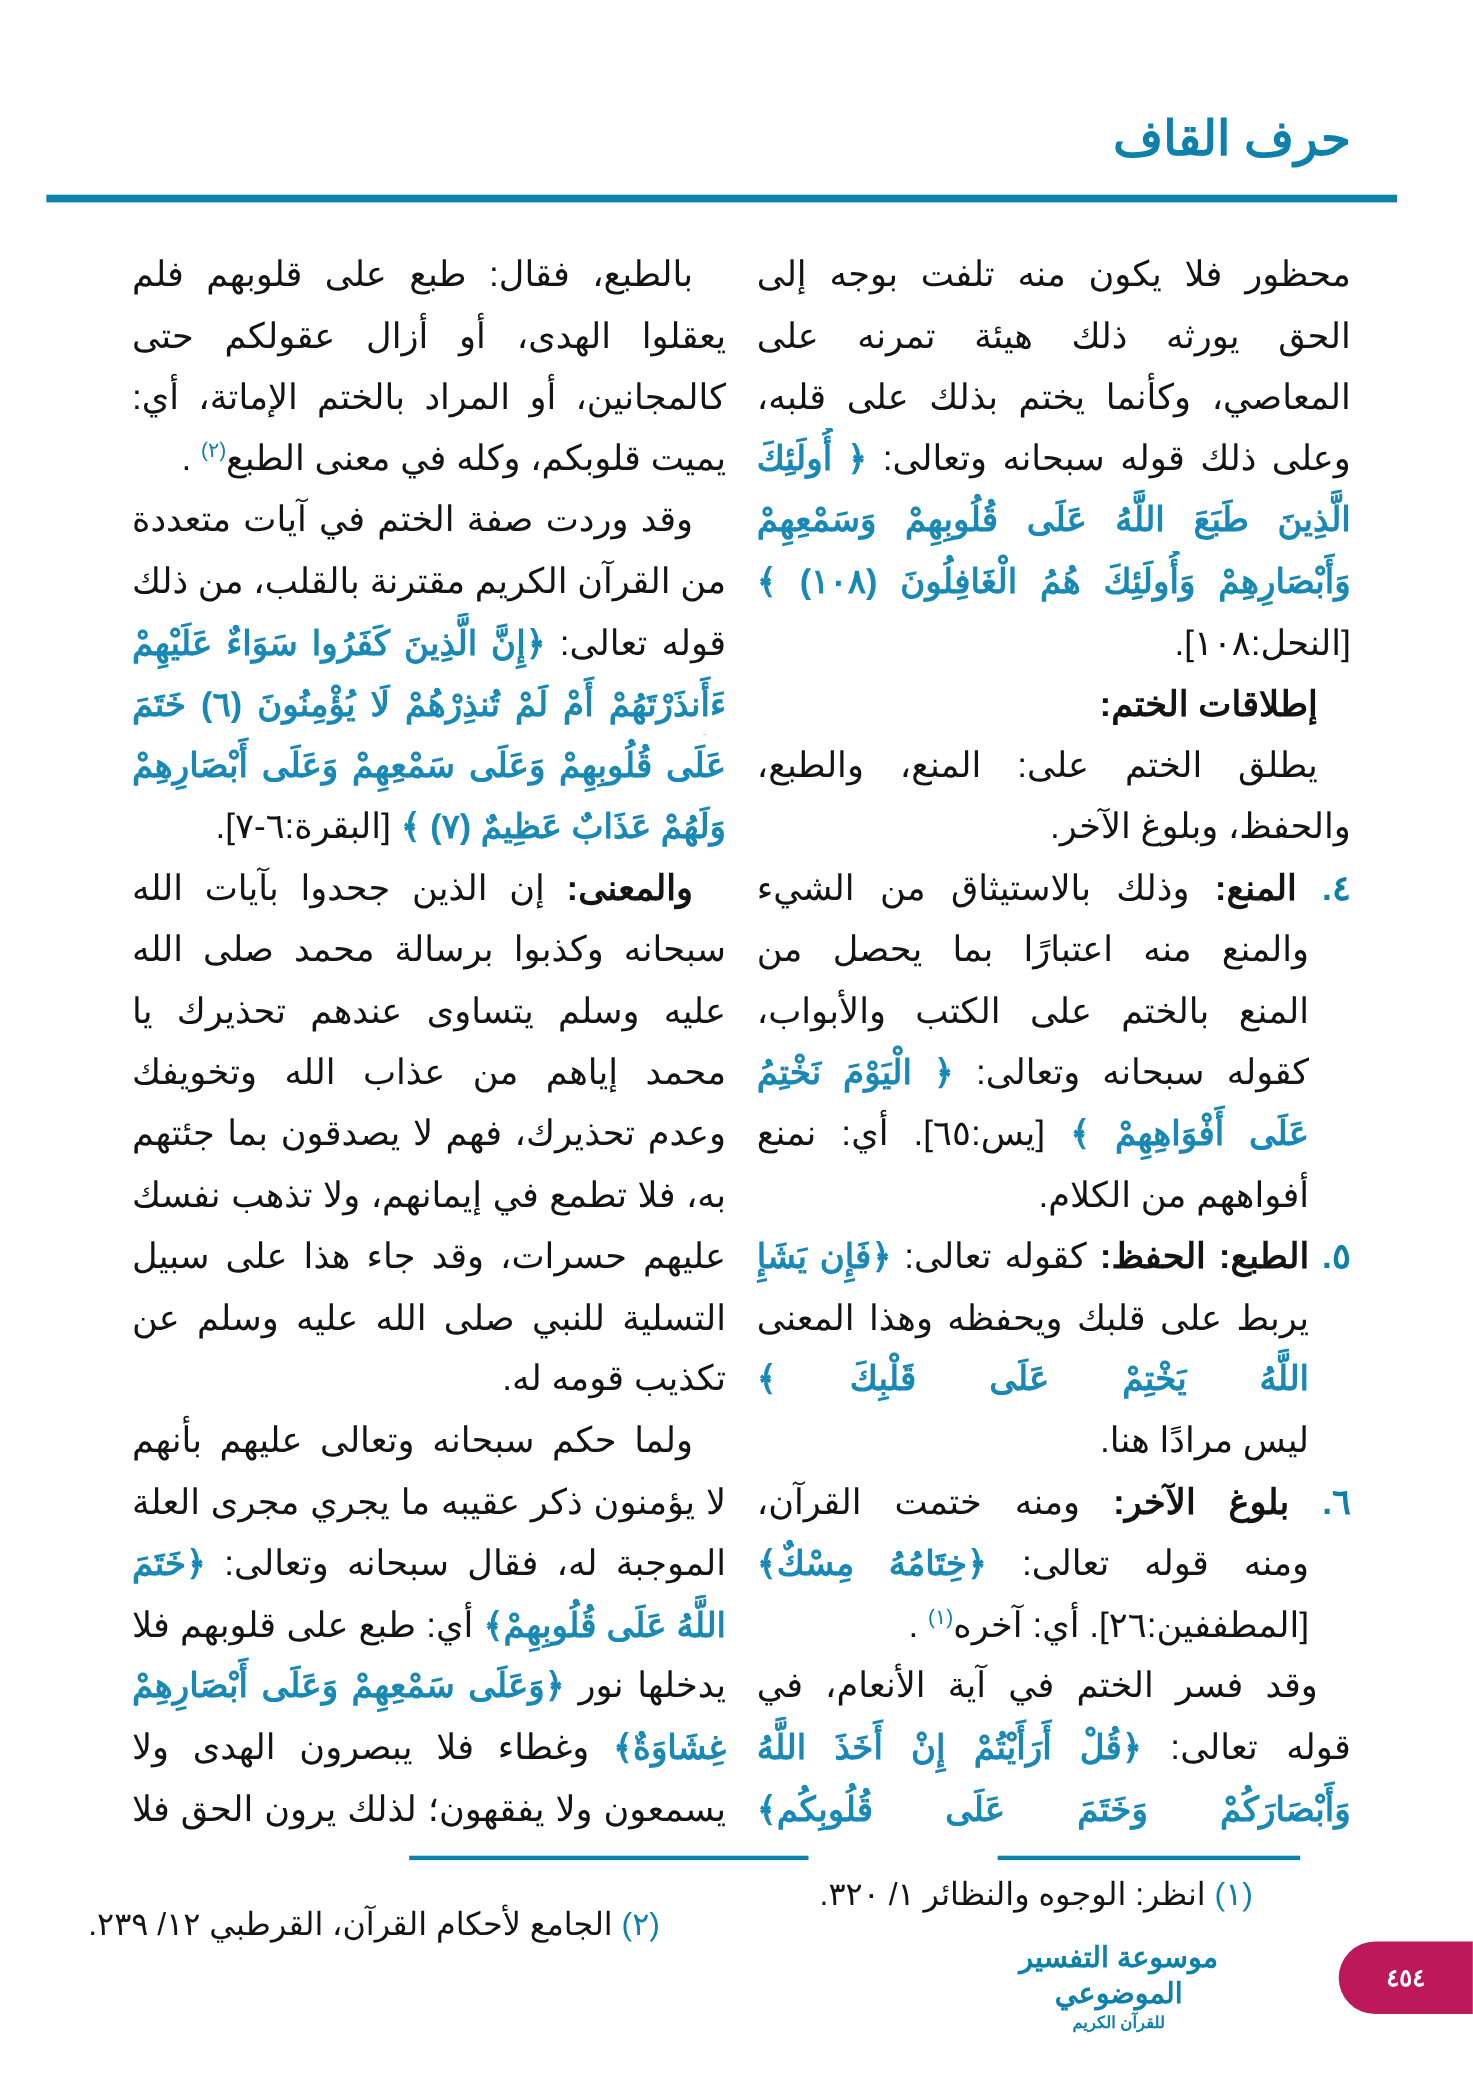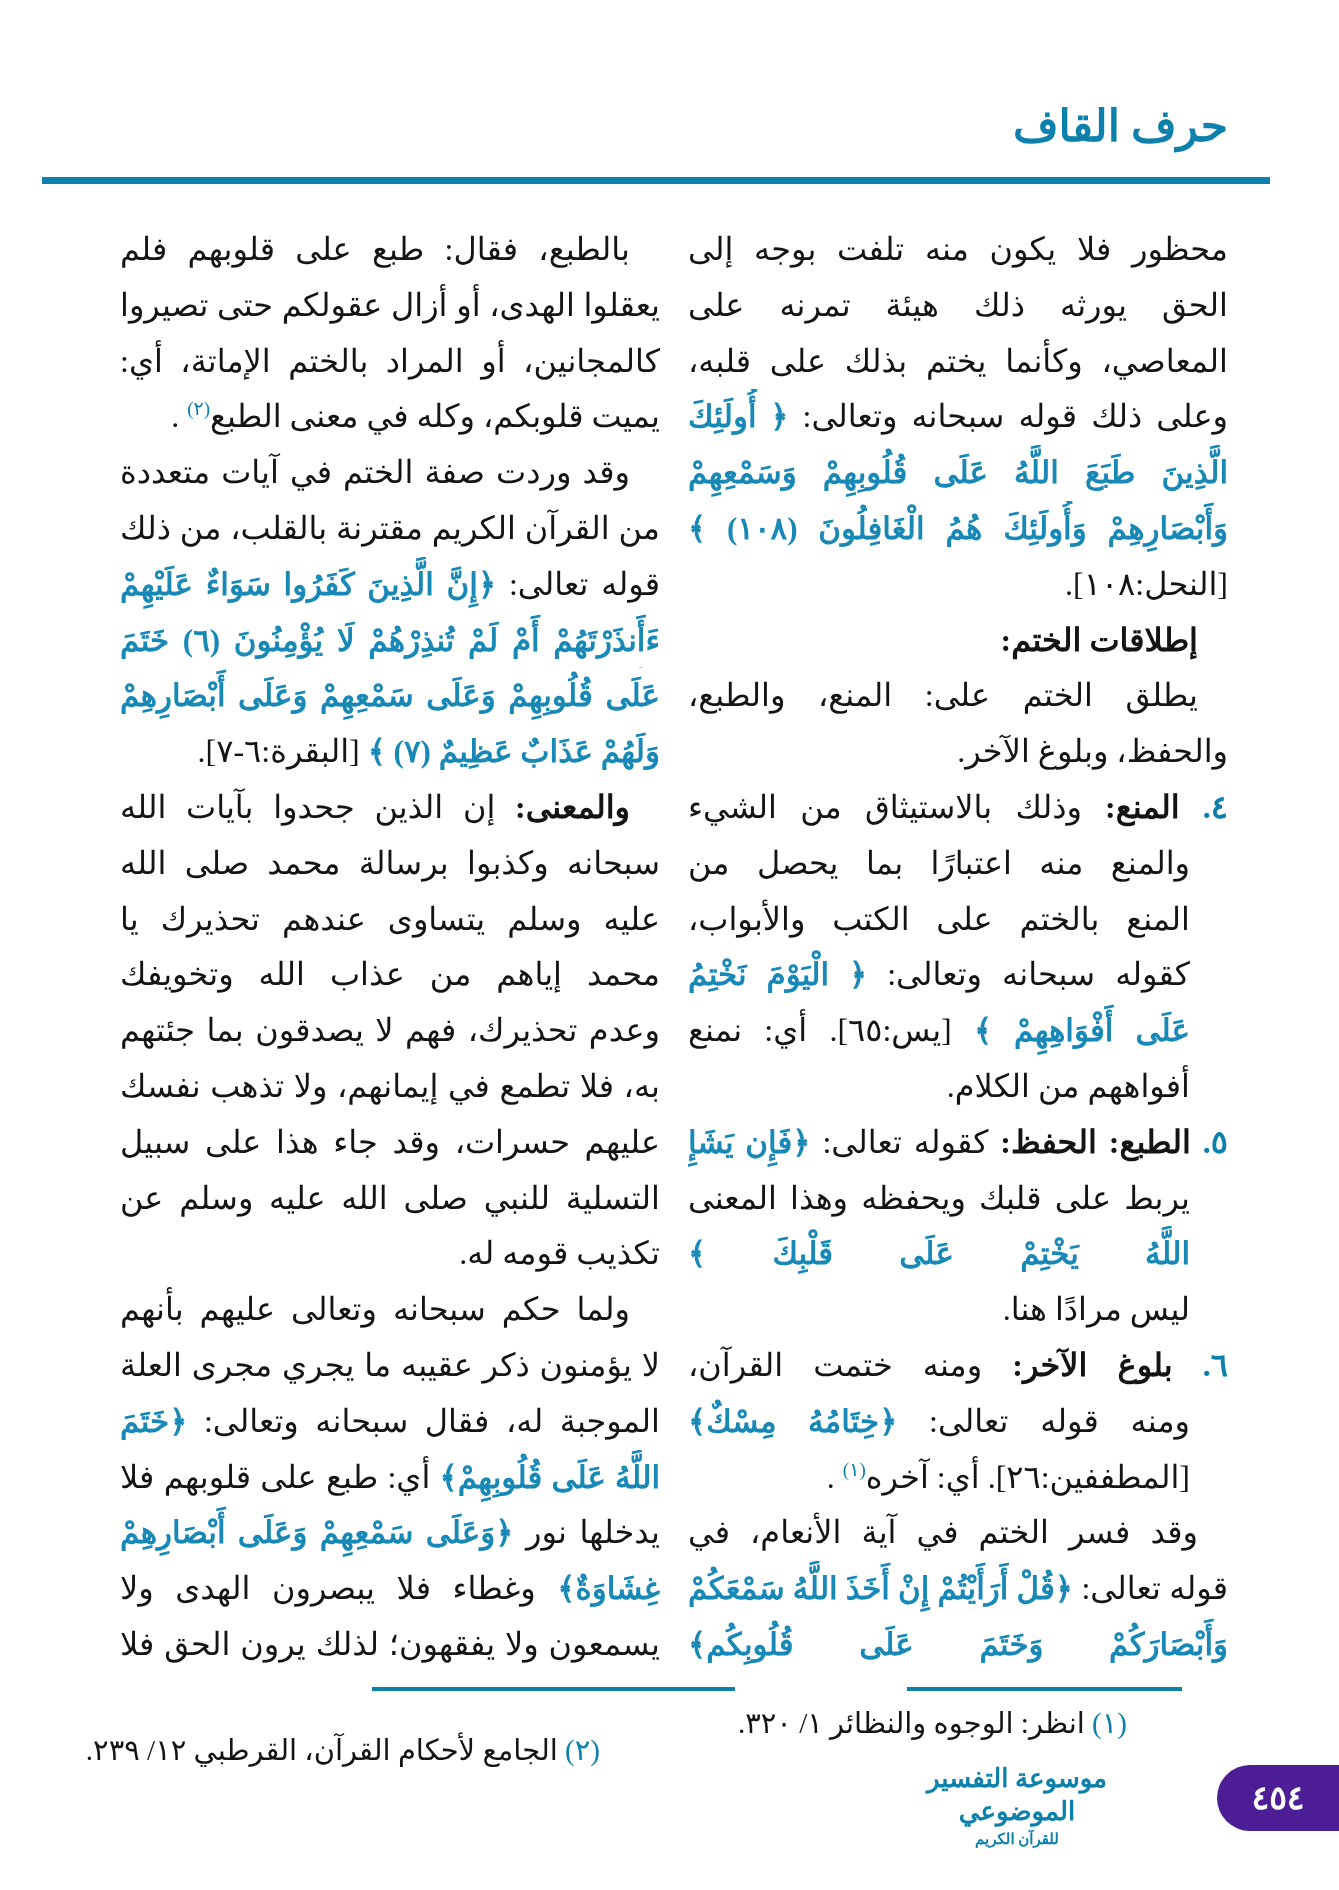--- a/index.html
+++ b/index.html
@@ -7,21 +7,21 @@
     --quran:#1888b6;
     --ink:#141414;
   }
   html,body{margin:0;padding:0;background:#ffffff;}
   .page{
     position:relative;
     width:1285px;height:1890px;
     background:#ffffff;
     overflow:hidden;
     direction:rtl;
-    font-family:Liberation Serif, serif;
+    font-family:Liberation Sans, sans-serif;
     color:var(--ink);
     padding-left:12px;
   }
   .header-title{
     position:absolute;top:100px;right:111px;
     font-size:44px;font-weight:bold;
     color:var(--accent);
     letter-spacing:-1px;
   }
   .header-rule{
@@ -55,36 +55,36 @@
   .fnrule{position:absolute;height:4px;background:var(--accent);}
   .fnrule-right{top:1687px;left:865px;width:275px;}
   .fnrule-left{top:1687px;left:330px;width:363px;}
   .footnote{
     position:absolute;top:1700px;
     font-size:29px;line-height:46px;
     color:var(--ink);
     text-align:right;
     white-space:nowrap;
   }
-  .footnote-right{right:212px;}
+  .footnote-right{right:200px;}
   .footnote-left{right:739px;margin-top:27px;}
   .footnote .marker{color:var(--accent);}
   .logo{
     position:absolute;top:1763px;right:202px;width:240px;
     text-align:center;color:var(--accent);
   }
   .logo-title{font-size:26px;font-weight:bold;line-height:1.25;}
   .logo-sub{font-size:15px;font-weight:bold;margin-top:2px;}
   .page-badge{
     position:absolute;top:1765px;right:0;
     width:122px;height:66px;
-    background:#4c1d95;
+    background:#be185d;
     border-radius:33px 0 0 33px;
     color:#ffffff;
-    font-size:33px;font-weight:bold;
+    font-size:22px;font-weight:bold;
     line-height:66px;text-align:center;
   }
 </style>
 </head>
 <body>
 
 <div class="page">
 
   <div class="header-title">حرف القاف</div>
 

